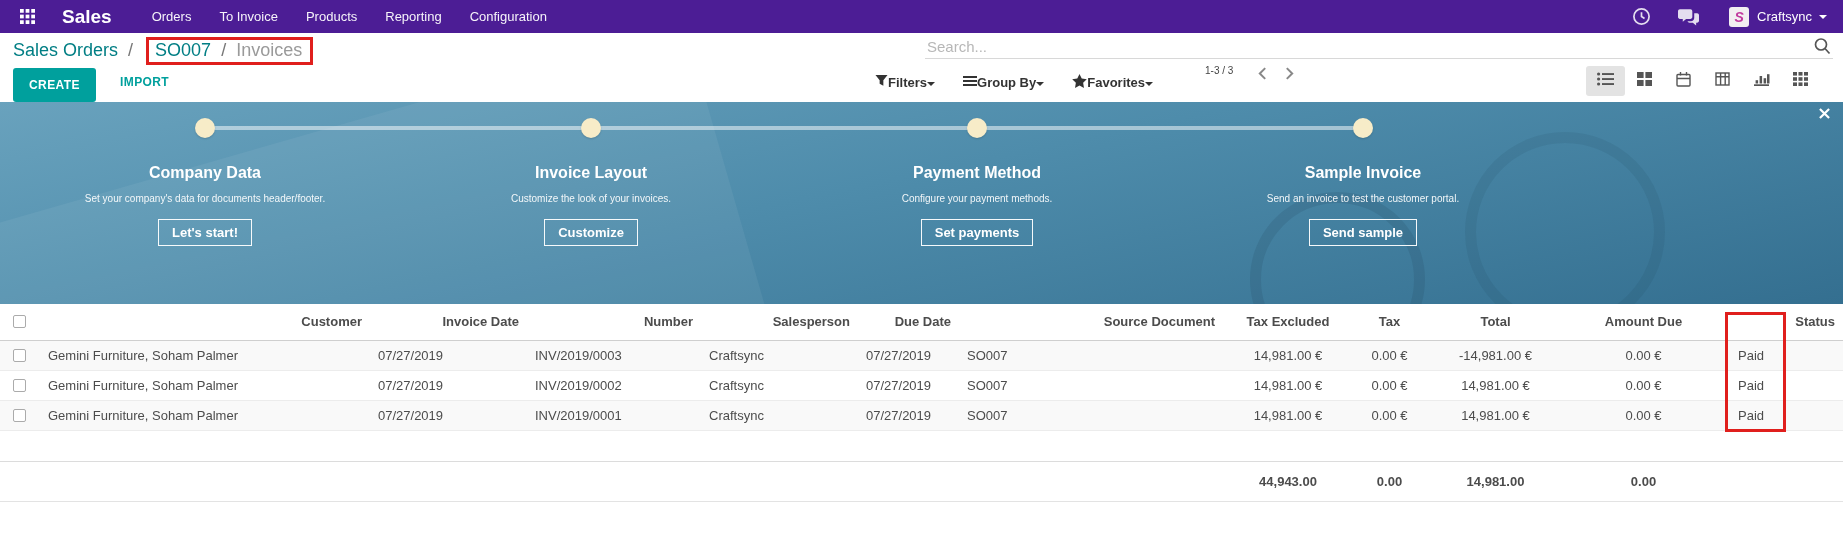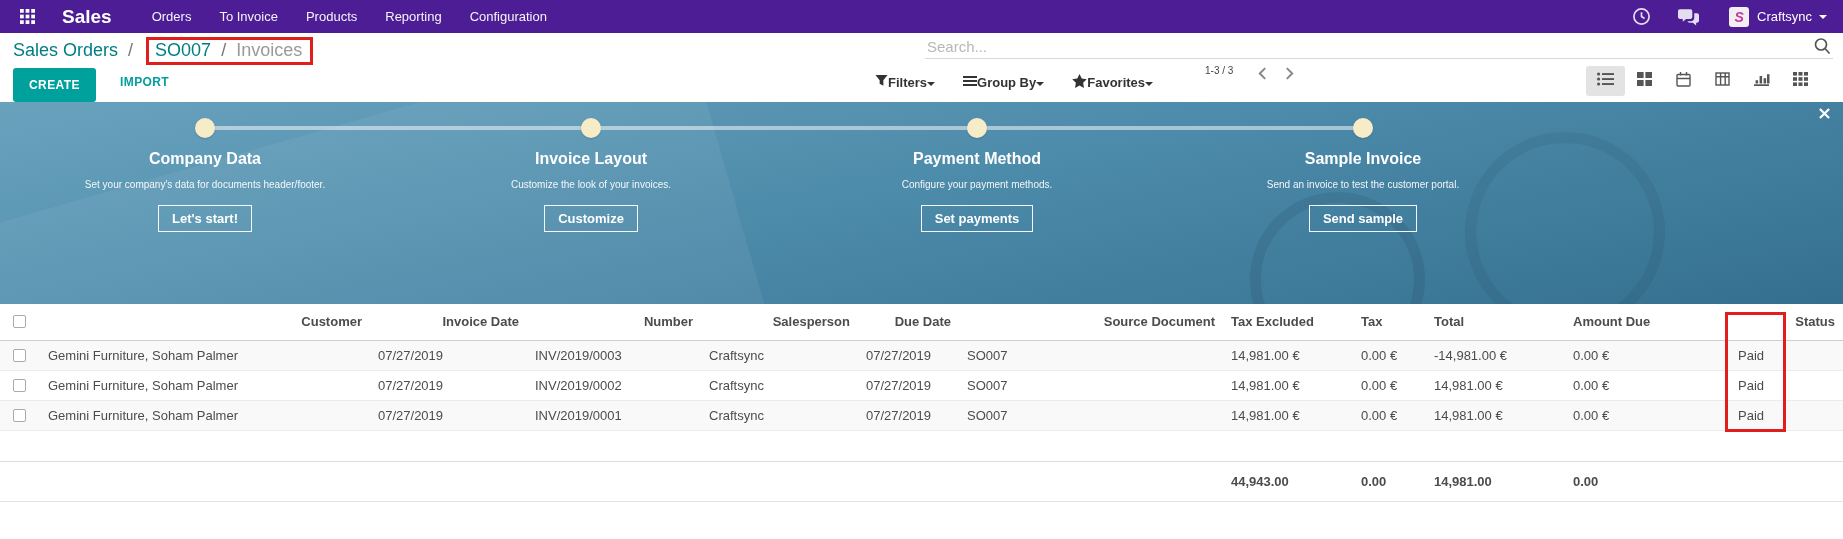--- a/index.html
+++ b/index.html
@@ -57,37 +57,37 @@
   .glass1 { position: absolute; width: 175px; height: 175px; border: 11px solid rgba(30,60,80,.14);
             border-radius: 50%; left: 1250px; top: 90px; pointer-events: none; }
   .glass2 { position: absolute; width: 200px; height: 200px; border: 11px solid rgba(30,60,80,.11);
             border-radius: 50%; left: 1465px; top: 30px; pointer-events: none; }
   .steps-line { position: absolute; left: 205px; top: 24px; width: 1158px; height: 4px;
                 background: rgba(255,255,255,.5); border-radius: 2px; }
   .steps { position: absolute; left: 12px; top: 16px; display: flex; width: 1544px; }
   .step { width: 386px; text-align: center; }
   .step-dot { width: 20px; height: 20px; border-radius: 50%; background: #f7ecc8; margin: 0 auto;
               position: relative; box-shadow: 0 1px 2px rgba(0,0,0,.15); }
-  .step-title { color: #fff; font-size: 16px; font-weight: 600; margin-top: 12px; }
+  .step-title { color: #fff; font-size: 16px; font-weight: 600; margin-top: 26px; }
   .step-desc { color: rgba(255,255,255,.92); font-size: 10px; line-height: 19px; max-width: 248px; margin: 7px auto 0; }
   .step-btn { display: inline-block; margin-top: 11px; border: 1px solid rgba(255,255,255,.95); color: #fff;
               font-size: 13px; font-weight: 600; padding: 5px 13px; cursor: pointer; background: transparent;
               font-family: "Liberation Sans", sans-serif; }
   .banner-close { position: absolute; right: 13px; top: 6px; cursor: pointer; line-height: 0; }
   
   table.o-list { width: 1843px; border-collapse: collapse; table-layout: fixed; font-size: 13px; }
   thead th { height: 36px; font-weight: bold; color: #4c4c4c; text-align: right; padding: 0 8px;
              border-bottom: 1px solid #cfcfcf; background: #fff; white-space: nowrap; overflow: hidden; cursor: pointer; }
   tbody td { height: 30px; padding: 0 8px; border-top: 1px solid #ececec; white-space: nowrap;
              overflow: hidden; color: #4c4c4c; cursor: pointer; }
   tbody tr:nth-child(odd) td { background: #f9f9f9; }
   tbody tr.spacer td { height: 31px; background: #fff; cursor: default; }
   tfoot td { height: 40px; padding: 0 8px; border-top: 1px solid #dcdcdc; border-bottom: 1px solid #e3e3e3;
              font-weight: bold; color: #4c4c4c; white-space: nowrap; }
-  .num { text-align: left; }
+  .num { text-align: center; }
   .cb-col { padding: 0 0 0 13px !important; }
   .status-col { padding-left: 16px !important; }
   .cb { width: 13px; height: 13px; border: 1px solid #ababab; border-radius: 2px; background: #fff; cursor: pointer; }
   
   .status-annotation { position: absolute; left: 1725px; top: 312px; width: 61px; height: 120px;
                        border: 3px solid #e01f1d; pointer-events: none; z-index: 5; }
 </style>
 </head>
 <body>
 

